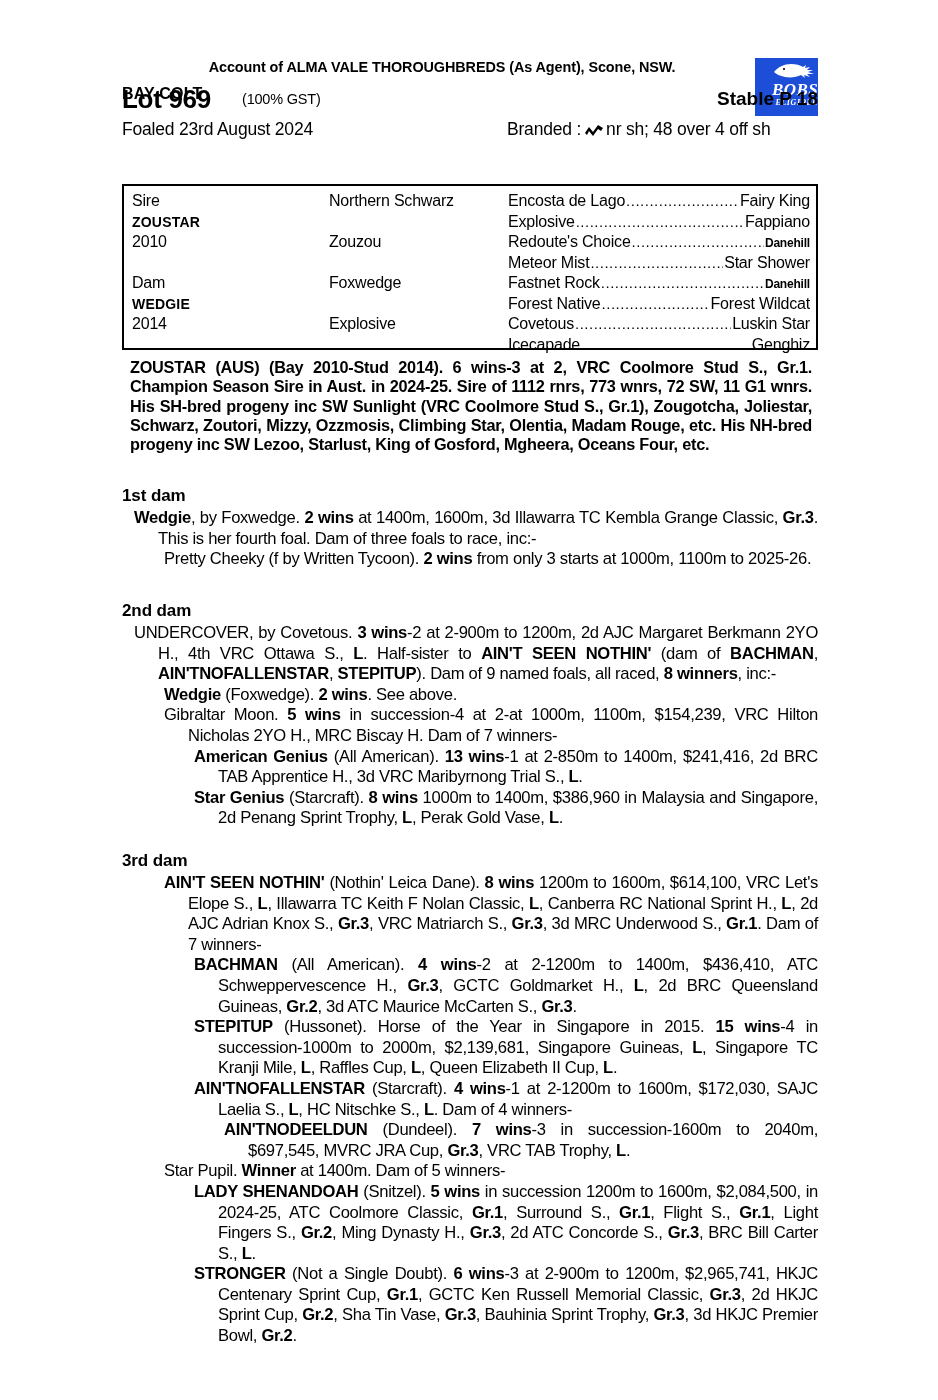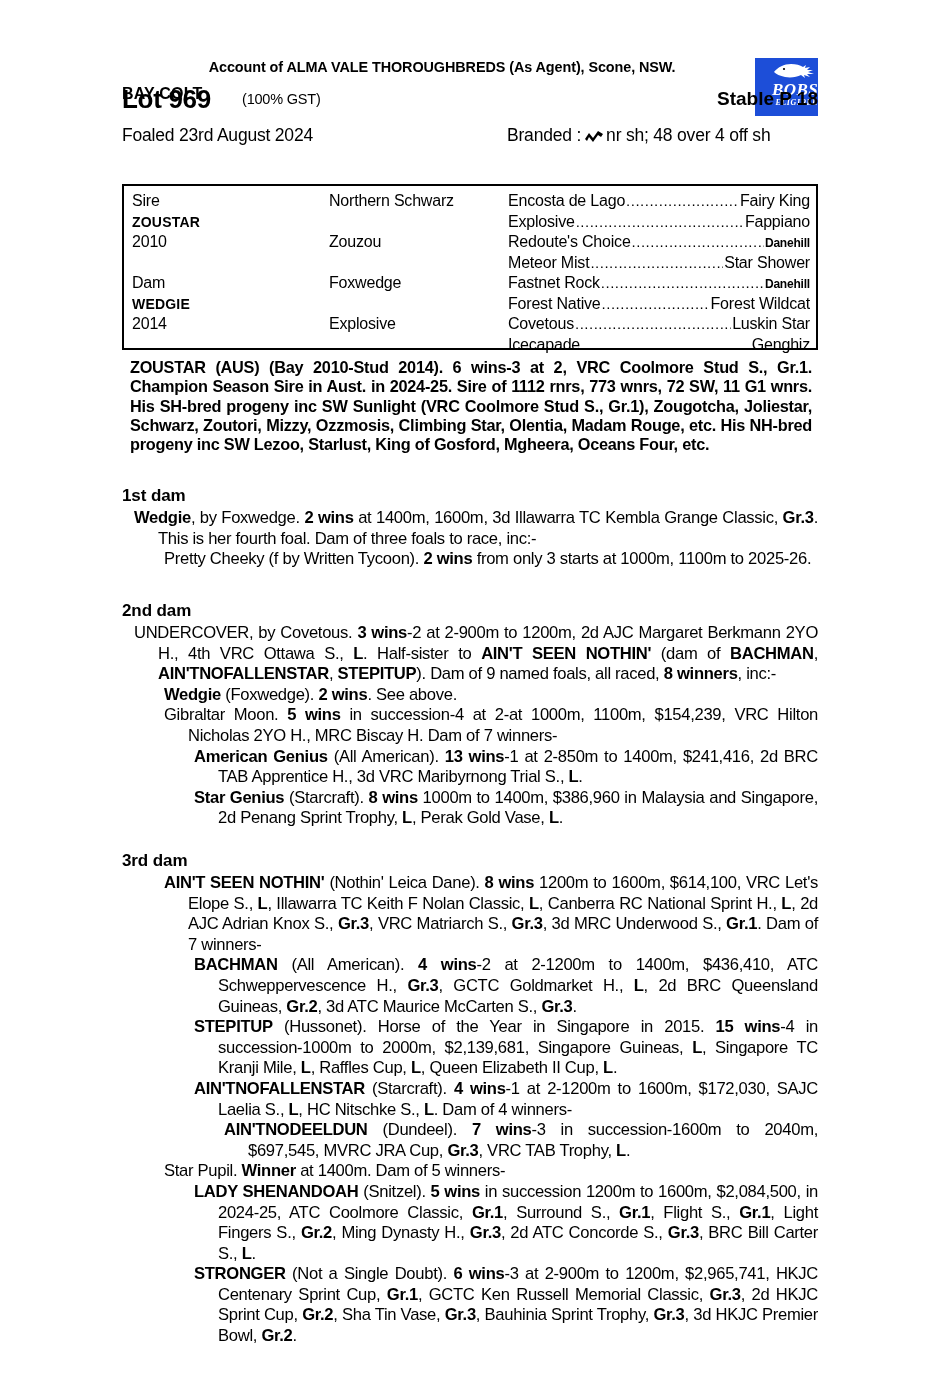--- a/index.html
+++ b/index.html
@@ -105,21 +105,21 @@
   }
   .stable {
     position: absolute;
     right: 0;
     top: 2px;
     font-size: 19px;
     font-weight: bold;
   }
   .foaledrow {
     position: relative;
-    margin-top: 11px;
+    margin-top: 5px;
     height: 24px;
   }
   .foaled {
     position: absolute;
     left: 0;
     top: 0;
     font-size: 17.5px;
     letter-spacing: -0.2px;
   }
   .branded {

